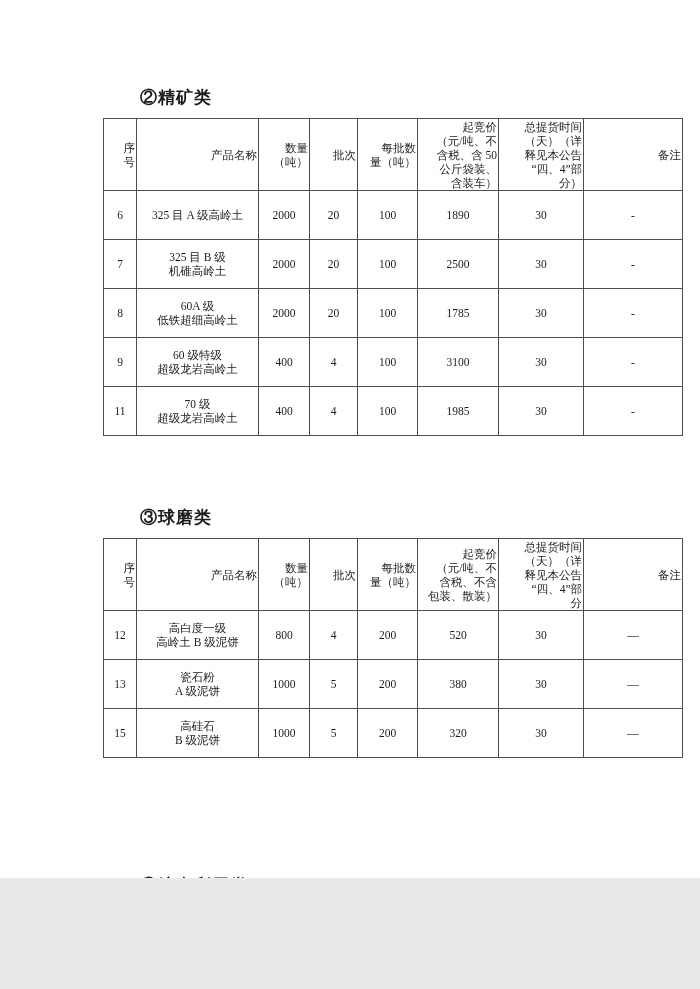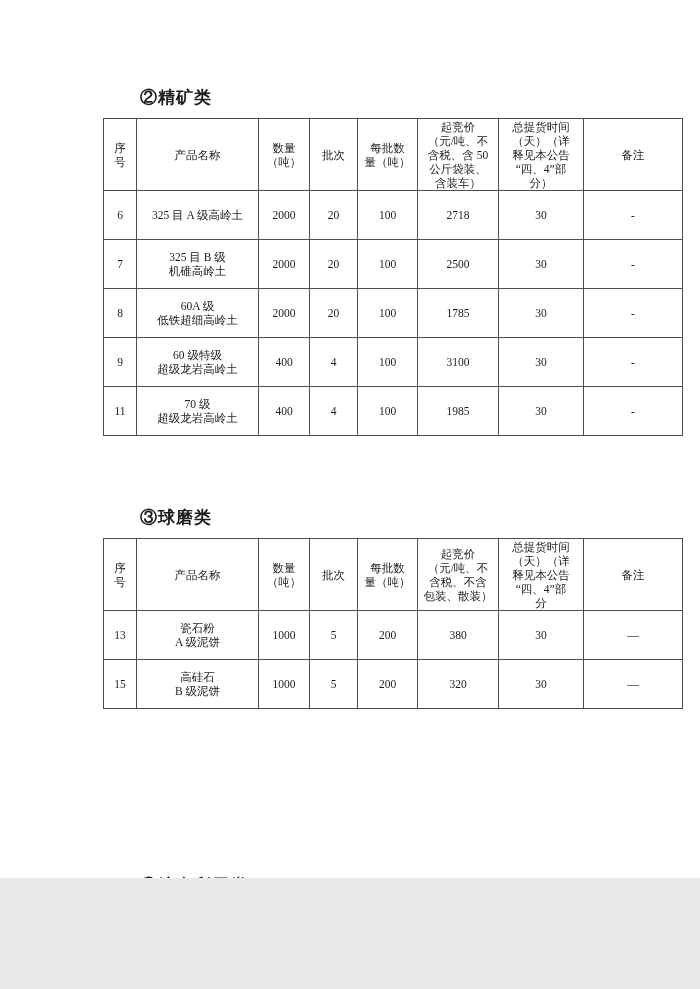--- a/index.html
+++ b/index.html
@@ -40,21 +40,21 @@
     border: 1px solid #4d4d4d;
     text-align: center;
     vertical-align: middle;
     font-weight: normal;
     font-size: 11.5px;
     line-height: 14px;
     white-space: pre-line;
     padding: 0 1px;
     overflow: hidden;
   }
-  table.products thead th { height: 71px; }
+  table.products thead th { height: 71px; text-align: right; }
   table.products tbody td { height: 48px; }
 
   
   .c0 { width: 30px; }
   .c1 { width: 119px; }
   .c2 { width: 48px; }
   .c3 { width: 45px; }
   .c4 { width: 57px; }
   .c5 { width: 78px; }
   .c6 { width: 82px; }
@@ -100,21 +100,21 @@
           <th class="c7">备注</th>
         </tr>
       </thead>
     <tbody>
         <tr>
           <td class="c0">6</td>
           <td class="c1">325 目 A 级高岭土</td>
           <td class="c2">2000</td>
           <td class="c3">20</td>
           <td class="c4">100</td>
-          <td class="c5">2718</td>
+          <td class="c5">1890</td>
           <td class="c6">30</td>
           <td class="c7">-</td>
         </tr>
         <tr>
           <td class="c0">7</td>
           <td class="c1">325 目 B 级
 机碓高岭土</td>
           <td class="c2">2000</td>
           <td class="c3">20</td>
           <td class="c4">100</td>
@@ -178,20 +178,31 @@
           <th class="c6">总提货时间
 （天）（详
 释见本公告
 “四、4”部
 分</th>
           <th class="c7">备注</th>
         </tr>
       </thead>
     <tbody>
         <tr>
+          <td class="c0">12</td>
+          <td class="c1">高白度一级
+高岭土 B 级泥饼</td>
+          <td class="c2">800</td>
+          <td class="c3">4</td>
+          <td class="c4">200</td>
+          <td class="c5">520</td>
+          <td class="c6">30</td>
+          <td class="c7">—</td>
+        </tr>
+        <tr>
           <td class="c0">13</td>
           <td class="c1">瓷石粉
 A 级泥饼</td>
           <td class="c2">1000</td>
           <td class="c3">5</td>
           <td class="c4">200</td>
           <td class="c5">380</td>
           <td class="c6">30</td>
           <td class="c7">—</td>
         </tr>

